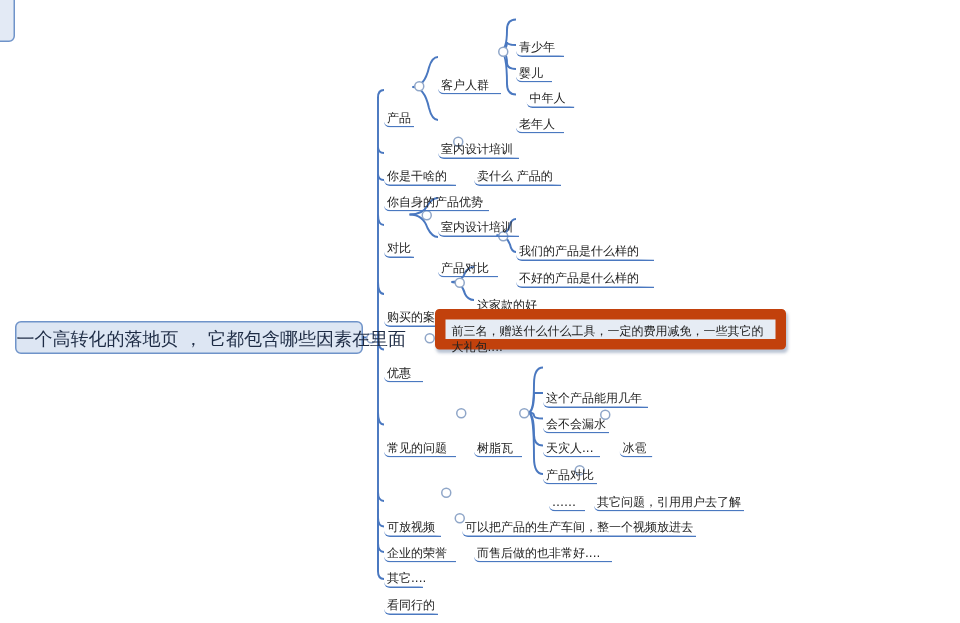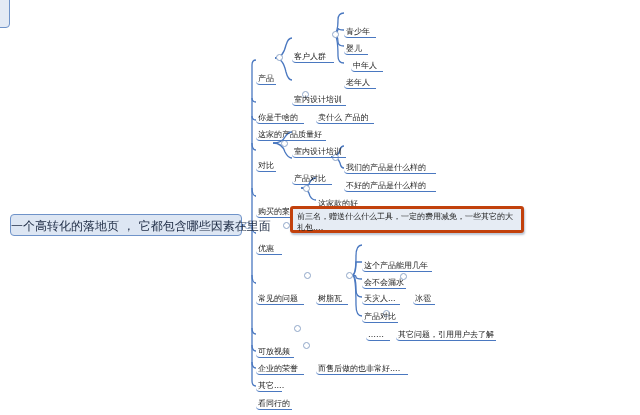--- a/index.html
+++ b/index.html
@@ -10,21 +10,21 @@
   .node { position:absolute; font-size:8px; line-height:10px; white-space:nowrap;
           color:#222; padding:0 2px;margin-top:24px; }
   .node.ul { border-bottom:1.5px solid #4a78c0; border-radius:0 0 0 4px; }
   .root { position:absolute; left:10px; top:214px; width:232px; height:22px;
           background:#dde6f3; border:1.5px solid #6f93c9; border-radius:4px;
           font-size:12px; line-height:22px; text-align:center; color:#1d2b44;
           box-sizing:border-box; white-space:nowrap; }
   .topcorner { position:absolute; left:-6px; top:-6px; width:14px; height:32px;
           background:#e3eaf5; border:1.5px solid #6f93c9; border-radius:4px; }
   .callout { position:absolute; left:290px; top:206px; width:234px; height:27px;
-          background:#e6ecf4; border:3px solid #c2410c; border-radius:3px;
+          background:#e6ecf4; border:7px solid #c2410c; border-radius:3px;
           box-shadow:1px 2px 2px rgba(120,140,170,0.5);
           font-size:8px; line-height:11px; padding:2px 4px; box-sizing:border-box;
           white-space:normal; color:#222; }
   .toggle { position:absolute; width:5px; height:5px; border:1px solid #8fa6c8;
             border-radius:50%; background:#fff; }
 </style>
 </head>
 <body>
 
 <div id="canvas">
@@ -95,21 +95,21 @@
   <div class="node ul" style="left:292px;top:28px;width:38px">客户人群</div>
   <div class="node ul" style="left:344px;top:3px;width:28px">青少年</div>
   <div class="node ul" style="left:344px;top:20px;width:20px">婴儿</div>
   <div class="node ul" style="left:351px;top:37px;width:28px">中年人</div>
   <div class="node ul" style="left:344px;top:54px;width:28px">老年人</div>
   <div class="node ul" style="left:292px;top:71px;width:50px">室内设计培训</div>
 
   <div class="node ul" style="left:256px;top:89px;width:44px">你是干啥的</div>
   <div class="node ul" style="left:316px;top:89px;width:54px">卖什么 产品的</div>
 
-  <div class="node ul" style="left:256px;top:106px;width:66px">这家的产品质量好</div>
+  <div class="node ul" style="left:256px;top:106px;width:66px">你自身的产品优势</div>
 
   <div class="node ul" style="left:256px;top:137px;width:16px">对比</div>
   <div class="node ul" style="left:292px;top:123px;width:50px">室内设计培训</div>
   <div class="node ul" style="left:292px;top:150px;width:36px">产品对比</div>
   <div class="node ul" style="left:344px;top:139px;width:88px">我们的产品是什么样的</div>
   <div class="node ul" style="left:344px;top:157px;width:88px">不好的产品是什么样的</div>
 
   <div class="node ul" style="left:256px;top:183px;width:42px">购买的案例</div>
   <div class="node ul" style="left:316px;top:175px;width:42px">这家款的好</div>
 
@@ -120,20 +120,21 @@
   <div class="node ul" style="left:316px;top:270px;width:28px">树脂瓦</div>
   <div class="node ul" style="left:362px;top:237px;width:66px">这个产品能用几年</div>
   <div class="node ul" style="left:362px;top:254px;width:40px">会不会漏水</div>
   <div class="node ul" style="left:362px;top:270px;width:34px">天灾人...</div>
   <div class="node ul" style="left:413px;top:270px;width:18px">冰雹</div>
   <div class="node ul" style="left:362px;top:288px;width:32px">产品对比</div>
   <div class="node ul" style="left:366px;top:306px;width:20px">……</div>
   <div class="node ul" style="left:396px;top:306px;width:96px">其它问题，引用用户去了解</div>
 
   <div class="node ul" style="left:256px;top:323px;width:34px">可放视频</div>
+  <div class="node ul" style="left:308px;top:323px;width:152px">可以把产品的生产车间，整一个视频放进去</div>
 
   <div class="node ul" style="left:256px;top:340px;width:44px">企业的荣誉</div>
   <div class="node ul" style="left:316px;top:340px;width:88px">而售后做的也非常好....</div>
 
   <div class="node ul" style="left:256px;top:357px;width:22px">其它....</div>
 
   <div class="node ul" style="left:256px;top:375px;width:32px">看同行的</div>
 </div>
 
 </body></html>

